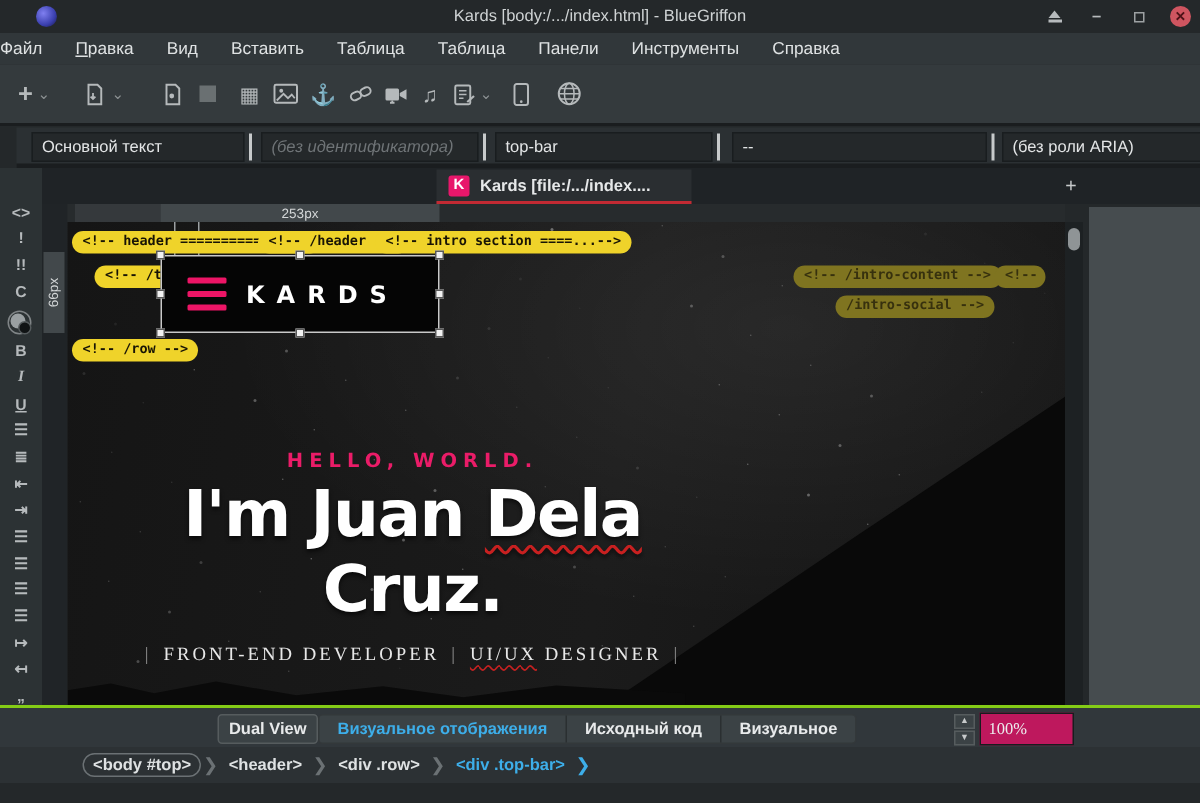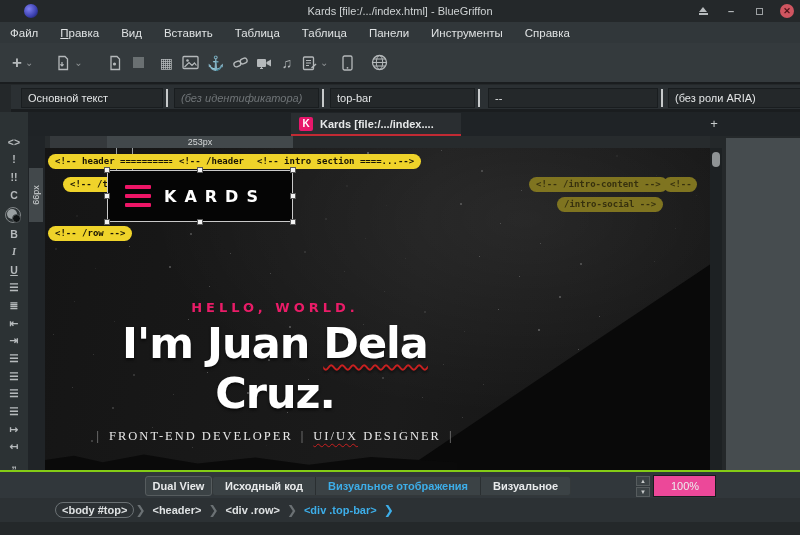--- a/index.html
+++ b/index.html
@@ -20,21 +20,21 @@
   .wb-shade .tri { width:0; height:0; border-left:4px solid transparent; border-right:4px solid transparent;
                    border-bottom:5px solid #b7bbbd; }
   .wb-shade .base { width:9px; height:2px; background:#b7bbbd; margin-top:1px; }
   .wb-min { font-size:11px; font-weight:bold; }
   .wb-max .sq { width:7px; height:7px; border:1.4px solid #9da1a3; transform:rotate(0deg); }
   .wb-close { width:14px; height:14px; border-radius:50%; background:#cf5560; color:#4c1217;
               font-size:9px; font-weight:bold; display:flex; align-items:center; justify-content:center; }
 
   
   .menubar { position:absolute; left:0; top:22px; width:800px; height:21px; background:#31373a;
-             display:flex; align-items:center; padding-left:10px; gap:22px; }
+             display:flex; align-items:center; gap:22px; }
   .menu-item { font-size:11.5px; color:#dfe2e3; white-space:nowrap; }
   .menu-item .accel { text-decoration:underline; }
 
   
   .toolbar { position:absolute; left:0; top:43px; width:800px; height:41px; background:#343a3d;
              border-bottom:2px solid #1a1d1f; display:flex; align-items:center; padding-left:12px; }
   .tbtn { height:24px; display:flex; align-items:center; justify-content:center; color:#b5b9bb; }
   .tglyph { font-size:14px; line-height:1; }
   .chev { font-size:10px; color:#8d9294; margin-left:3px; margin-right:2px; }
   .plus { font-size:17px; font-weight:bold; }
@@ -136,42 +136,42 @@
          display:flex; align-items:center; justify-content:center; }
   .dualview { left:145px; width:67px; }
   .viewgroup { position:absolute; left:212px; top:4px; height:20px; background:#3b4245;
                border:1px solid #33383a; border-radius:3px; display:flex; }
   .vseg { padding:0 12px; font-size:11px; font-weight:bold; color:#e8eaeb; display:flex; align-items:center; }
   .vseg.active { color:#3daee9; }
   .vseg + .vseg { border-left:1px solid #2a2f31; }
   .spinner { position:absolute; left:636px; top:4px; width:14px; height:21px; display:flex; flex-direction:column; gap:1px; }
   .spinner .sp { flex:1; background:#3b4245; border:1px solid #565c5e; color:#c6c9ca; font-size:6px;
                  display:flex; align-items:center; justify-content:center; }
-  .zoomfield { position:absolute; left:653px; top:3px; width:63px; height:22px; background:#ec4899;
-               border:1px solid #181c1e; color:#eceeee; font-size:11px; line-height:20px; padding-left:17px; }
+  .zoomfield { position:absolute; left:653px; top:3px; width:63px; height:22px; background:#be185d;
+               border:1px solid #181c1e; color:#eceeee; font-size:11px; line-height:20px; padding-left:5px;font-family:Liberation Serif, serif; }
 
   
   .crumbbar { position:absolute; left:0; top:498px; width:800px; height:24px; background:#2c3134;
               display:flex; align-items:center; padding-left:55px; }
   .crumb { font-size:11px; font-weight:bold; color:#dfe2e3; white-space:nowrap; padding:1px 6px; }
   .crumb.first { border:1px solid #6b7174; border-radius:8px; }
   .crumb.active { color:#3daee9; }
   .csep { color:#6b7174; font-size:12px; margin:0 1px; }
   .csep.blue { color:#3daee9; }
 
   .bottomstrip { position:absolute; left:0; top:522px; width:800px; height:13px; background:#24282a; }
 </style>
 </head>
 <body>
 
 <div class="app">
 
   <div class="titlebar">
     <span class="bg-logo"></span>
-    <span class="win-title">Kards [file:/.../index.html] - BlueGriffon</span>
+    <span class="win-title">Kards [body:/.../index.html] - BlueGriffon</span>
     <span class="win-btns">
       <span class="wb wb-shade">
           <span class="tri"></span>
           <span class="base"></span>
         </span>
       <span class="wb wb-min">–</span>
       <span class="wb wb-max">
           <span class="sq"></span>
         </span>
       <span class="wb wb-close">✕</span>
@@ -453,22 +453,22 @@
 
   <div class="vscroll">
     <span class="vthumb"></span>
   </div>
   <div class="splitter"></div>
   <div class="rightpanel"></div>
 
   <div class="viewbar">
     <span class="btn dualview">Dual View</span>
     <span class="viewgroup">
+      <span class="vseg active">Визуальное отображения</span>
       <span class="vseg">Исходный код</span>
-      <span class="vseg active">Визуальное отображения</span>
       <span class="vseg">Визуальное</span>
     </span>
     <span class="spinner">
       <span class="sp">▲</span>
       <span class="sp">▼</span>
     </span>
     <span class="zoomfield">100%</span>
   </div>
 
   <div class="crumbbar">

